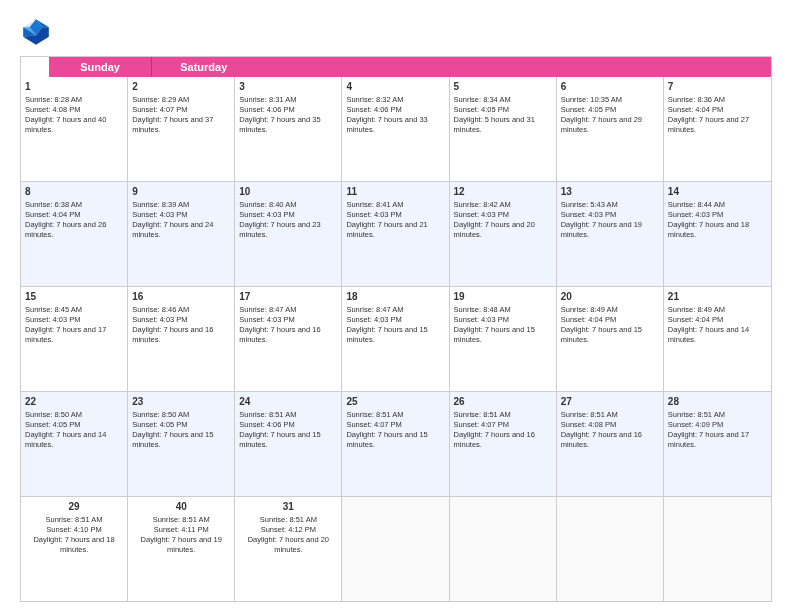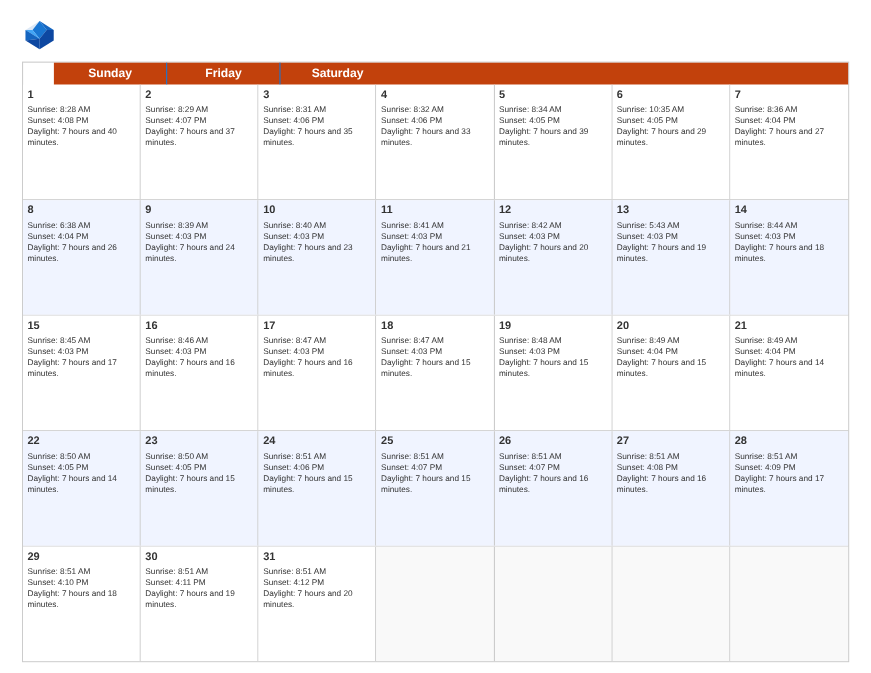--- a/index.html
+++ b/index.html
@@ -54,21 +54,21 @@
     }
     .calendar {
       flex: 1;
       display: flex;
       flex-direction: column;
       border: 1px solid #ccc;
     }
     .cal-header {
       display: grid;
       grid-template-columns: repeat(7, 1fr);
-      background: #c2410c;
+      background: #ec4899;
       margin-left: 28px;
     }
     .cal-header-cell {
       color: #fff;
       font-size: 11px;
       font-weight: bold;
       text-align: center;
       padding: 4px 2px;
       border-right: 1px solid #1976d2;
     }
@@ -77,21 +77,21 @@
       flex: 1;
       display: flex;
       flex-direction: column;
     }
     .cal-row {
       display: grid;
       grid-template-columns: repeat(7, 1fr);
       flex: 1;
       border-bottom: 1px solid #ccc;
     }
-    .cal-row:last-child { border-bottom: none; }
+    .cal-row:last-child { border-bottom: none; text-align: center; }
     .cal-cell {
       border-right: 1px solid #ccc;
       padding: 3px 4px;
       font-size: 7.5px;
       line-height: 1.35;
       color: #333;
       vertical-align: top;
       background: #fff;
     }
     .cal-cell:last-child { border-right: none; }
@@ -126,30 +126,29 @@
     </div>
     <div class="title-block">
       <div class="main-title"></div>
       <div class="subtitle"></div>
     </div>
   </div>
 
   <div class="calendar">
     <div class="cal-header">
     <div class="cal-header-cell">Sunday</div>
-        <div class="cal-header-cell">Friday</div>
         <div class="cal-header-cell">Saturday</div>
       </div>
     <div class="cal-body">
     <div class="cal-row">
           <div class="cal-cell"><span class="day-num">1</span><span>Sunrise: 8:28 AM</span><br><span>Sunset: 4:08 PM</span><br><span>Daylight: 7 hours and 40 minutes.</span></div>
           <div class="cal-cell"><span class="day-num">2</span><span>Sunrise: 8:29 AM</span><br><span>Sunset: 4:07 PM</span><br><span>Daylight: 7 hours and 37 minutes.</span></div>
           <div class="cal-cell"><span class="day-num">3</span><span>Sunrise: 8:31 AM</span><br><span>Sunset: 4:06 PM</span><br><span>Daylight: 7 hours and 35 minutes.</span></div>
           <div class="cal-cell"><span class="day-num">4</span><span>Sunrise: 8:32 AM</span><br><span>Sunset: 4:06 PM</span><br><span>Daylight: 7 hours and 33 minutes.</span></div>
-          <div class="cal-cell"><span class="day-num">5</span><span>Sunrise: 8:34 AM</span><br><span>Sunset: 4:05 PM</span><br><span>Daylight: 7 hours and 39 minutes.</span></div>
+          <div class="cal-cell"><span class="day-num">5</span><span>Sunrise: 8:34 AM</span><br><span>Sunset: 4:05 PM</span><br><span>Daylight: 5 hours and 31 minutes.</span></div>
           <div class="cal-cell"><span class="day-num">6</span><span>Sunrise: 10:35 AM</span><br><span>Sunset: 4:05 PM</span><br><span>Daylight: 7 hours and 29 minutes.</span></div>
           <div class="cal-cell"><span class="day-num">7</span><span>Sunrise: 8:36 AM</span><br><span>Sunset: 4:04 PM</span><br><span>Daylight: 7 hours and 27 minutes.</span></div>
         </div>
         <div class="cal-row alt-row">
           <div class="cal-cell"><span class="day-num">8</span><span>Sunrise: 6:38 AM</span><br><span>Sunset: 4:04 PM</span><br><span>Daylight: 7 hours and 26 minutes.</span></div>
           <div class="cal-cell"><span class="day-num">9</span><span>Sunrise: 8:39 AM</span><br><span>Sunset: 4:03 PM</span><br><span>Daylight: 7 hours and 24 minutes.</span></div>
           <div class="cal-cell"><span class="day-num">10</span><span>Sunrise: 8:40 AM</span><br><span>Sunset: 4:03 PM</span><br><span>Daylight: 7 hours and 23 minutes.</span></div>
           <div class="cal-cell"><span class="day-num">11</span><span>Sunrise: 8:41 AM</span><br><span>Sunset: 4:03 PM</span><br><span>Daylight: 7 hours and 21 minutes.</span></div>
           <div class="cal-cell"><span class="day-num">12</span><span>Sunrise: 8:42 AM</span><br><span>Sunset: 4:03 PM</span><br><span>Daylight: 7 hours and 20 minutes.</span></div>
           <div class="cal-cell"><span class="day-num">13</span><span>Sunrise: 5:43 AM</span><br><span>Sunset: 4:03 PM</span><br><span>Daylight: 7 hours and 19 minutes.</span></div>
@@ -168,21 +167,21 @@
           <div class="cal-cell"><span class="day-num">22</span><span>Sunrise: 8:50 AM</span><br><span>Sunset: 4:05 PM</span><br><span>Daylight: 7 hours and 14 minutes.</span></div>
           <div class="cal-cell"><span class="day-num">23</span><span>Sunrise: 8:50 AM</span><br><span>Sunset: 4:05 PM</span><br><span>Daylight: 7 hours and 15 minutes.</span></div>
           <div class="cal-cell"><span class="day-num">24</span><span>Sunrise: 8:51 AM</span><br><span>Sunset: 4:06 PM</span><br><span>Daylight: 7 hours and 15 minutes.</span></div>
           <div class="cal-cell"><span class="day-num">25</span><span>Sunrise: 8:51 AM</span><br><span>Sunset: 4:07 PM</span><br><span>Daylight: 7 hours and 15 minutes.</span></div>
           <div class="cal-cell"><span class="day-num">26</span><span>Sunrise: 8:51 AM</span><br><span>Sunset: 4:07 PM</span><br><span>Daylight: 7 hours and 16 minutes.</span></div>
           <div class="cal-cell"><span class="day-num">27</span><span>Sunrise: 8:51 AM</span><br><span>Sunset: 4:08 PM</span><br><span>Daylight: 7 hours and 16 minutes.</span></div>
           <div class="cal-cell"><span class="day-num">28</span><span>Sunrise: 8:51 AM</span><br><span>Sunset: 4:09 PM</span><br><span>Daylight: 7 hours and 17 minutes.</span></div>
         </div>
         <div class="cal-row">
           <div class="cal-cell"><span class="day-num">29</span><span>Sunrise: 8:51 AM</span><br><span>Sunset: 4:10 PM</span><br><span>Daylight: 7 hours and 18 minutes.</span></div>
-          <div class="cal-cell"><span class="day-num">30</span><span>Sunrise: 8:51 AM</span><br><span>Sunset: 4:11 PM</span><br><span>Daylight: 7 hours and 19 minutes.</span></div>
+          <div class="cal-cell"><span class="day-num">40</span><span>Sunrise: 8:51 AM</span><br><span>Sunset: 4:11 PM</span><br><span>Daylight: 7 hours and 19 minutes.</span></div>
           <div class="cal-cell"><span class="day-num">31</span><span>Sunrise: 8:51 AM</span><br><span>Sunset: 4:12 PM</span><br><span>Daylight: 7 hours and 20 minutes.</span></div>
           <div class="cal-cell empty"></div>
           <div class="cal-cell empty"></div>
           <div class="cal-cell empty"></div>
           <div class="cal-cell empty"></div>
         </div>
       </div>
   </div>
 </div>
 

